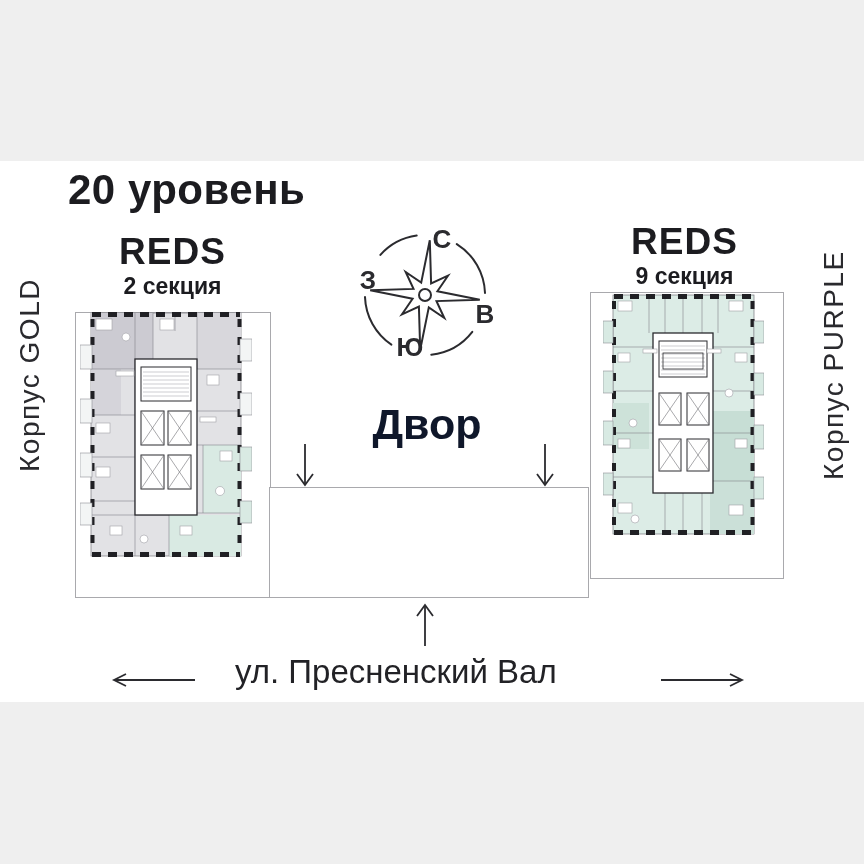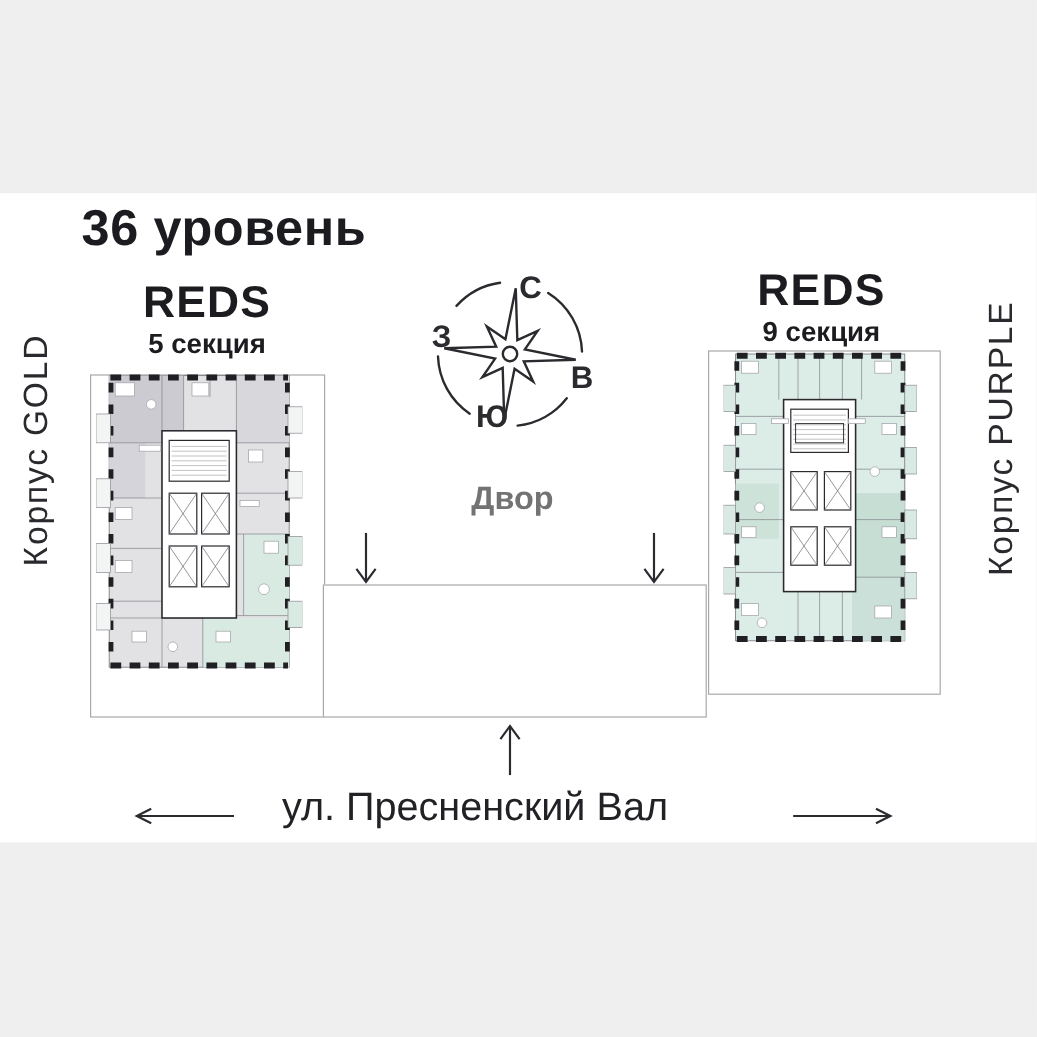--- a/index.html
+++ b/index.html
@@ -8,37 +8,37 @@
   .canvas{position:absolute;left:0;top:161px;width:864px;height:541px;background:#ffffff;}
   .abs{position:absolute;}
   .page-title{left:68px;top:166px;font-size:42px;font-weight:800;letter-spacing:.5px;color:#1c1c20;white-space:nowrap;}
   .bldg-header{text-align:center;line-height:1;}
   .bldg-header .brand{font-size:37px;font-weight:700;letter-spacing:1px;color:#1c1c20;}
   .bldg-header .section{font-size:23px;font-weight:600;margin-top:5px;color:#1c1c20;}
   .vlabel{position:absolute;white-space:nowrap;font-size:28px;font-weight:500;letter-spacing:1.5px;color:#2a2a2e;
           transform:rotate(-90deg);transform-origin:left top;}
   .plot{position:absolute;border:1px solid #a9a9ad;background:transparent;}
   .band{position:absolute;border:1px solid #a9a9ad;background:#ffffff;}
-  .courtyard-label{left:352px;top:400px;width:150px;text-align:center;font-size:27px;font-weight:600;color:#737373;}
+  .courtyard-label{left:352px;top:400px;width:150px;text-align:center;font-size:43px;font-weight:600;color:#0f172a;}
   .street-label{left:235px;top:653px;width:390px;text-align:left;font-size:33px;font-weight:500;color:#222226;white-space:nowrap;}
   svg{display:block;}
   .compass-letter{font-family:"Liberation Sans",sans-serif;font-size:26px;font-weight:700;fill:#2b2b2f;}
 </style>
 </head>
 <body>
 
 <div class="page">
 
   <div class="canvas"></div>
 
-  <div class="abs page-title">36 уровень</div>
+  <div class="abs page-title">20 уровень</div>
 
   <div class="abs bldg-header" style="left:95px;top:233px;width:155px;">
     <div class="brand">REDS</div>
-    <div class="section">5 секция</div>
+    <div class="section">2 секция</div>
   </div>
   <div class="abs bldg-header" style="left:607px;top:223px;width:155px;">
     <div class="brand">REDS</div>
     <div class="section">9 секция</div>
   </div>
 
   <div class="vlabel" style="left:14px;top:472px;">Корпус GOLD</div>
   <div class="vlabel" style="left:818px;top:480px;">Корпус PURPLE</div>
 
   <div class="plot" style="left:75px;top:312px;width:194px;height:284px;"></div>

